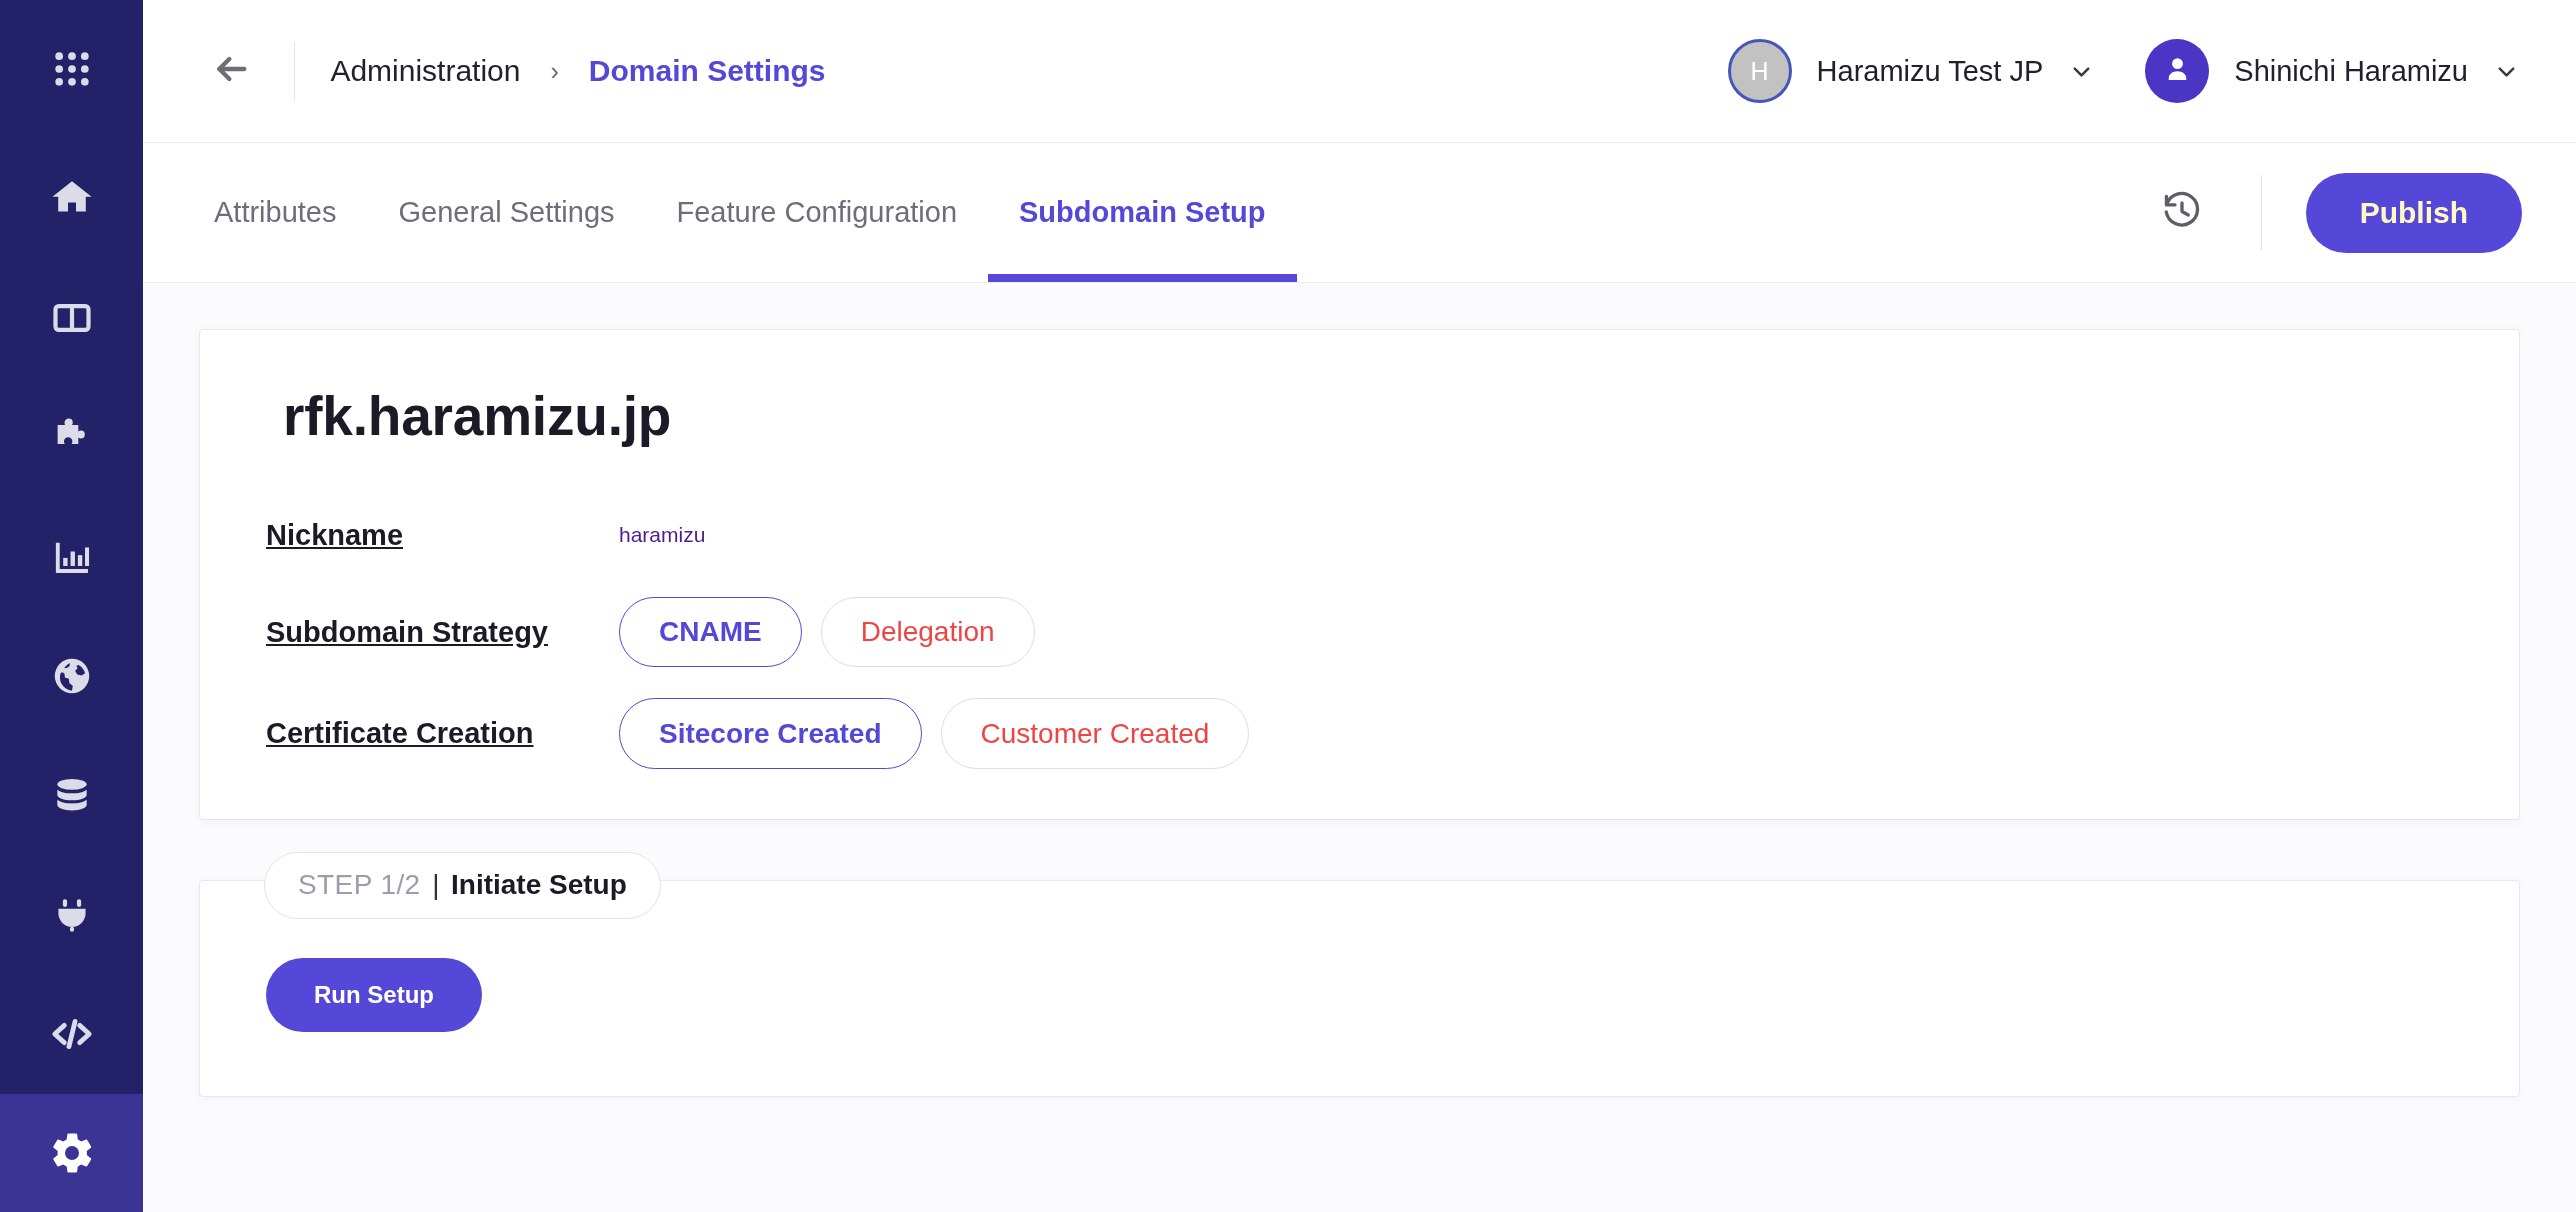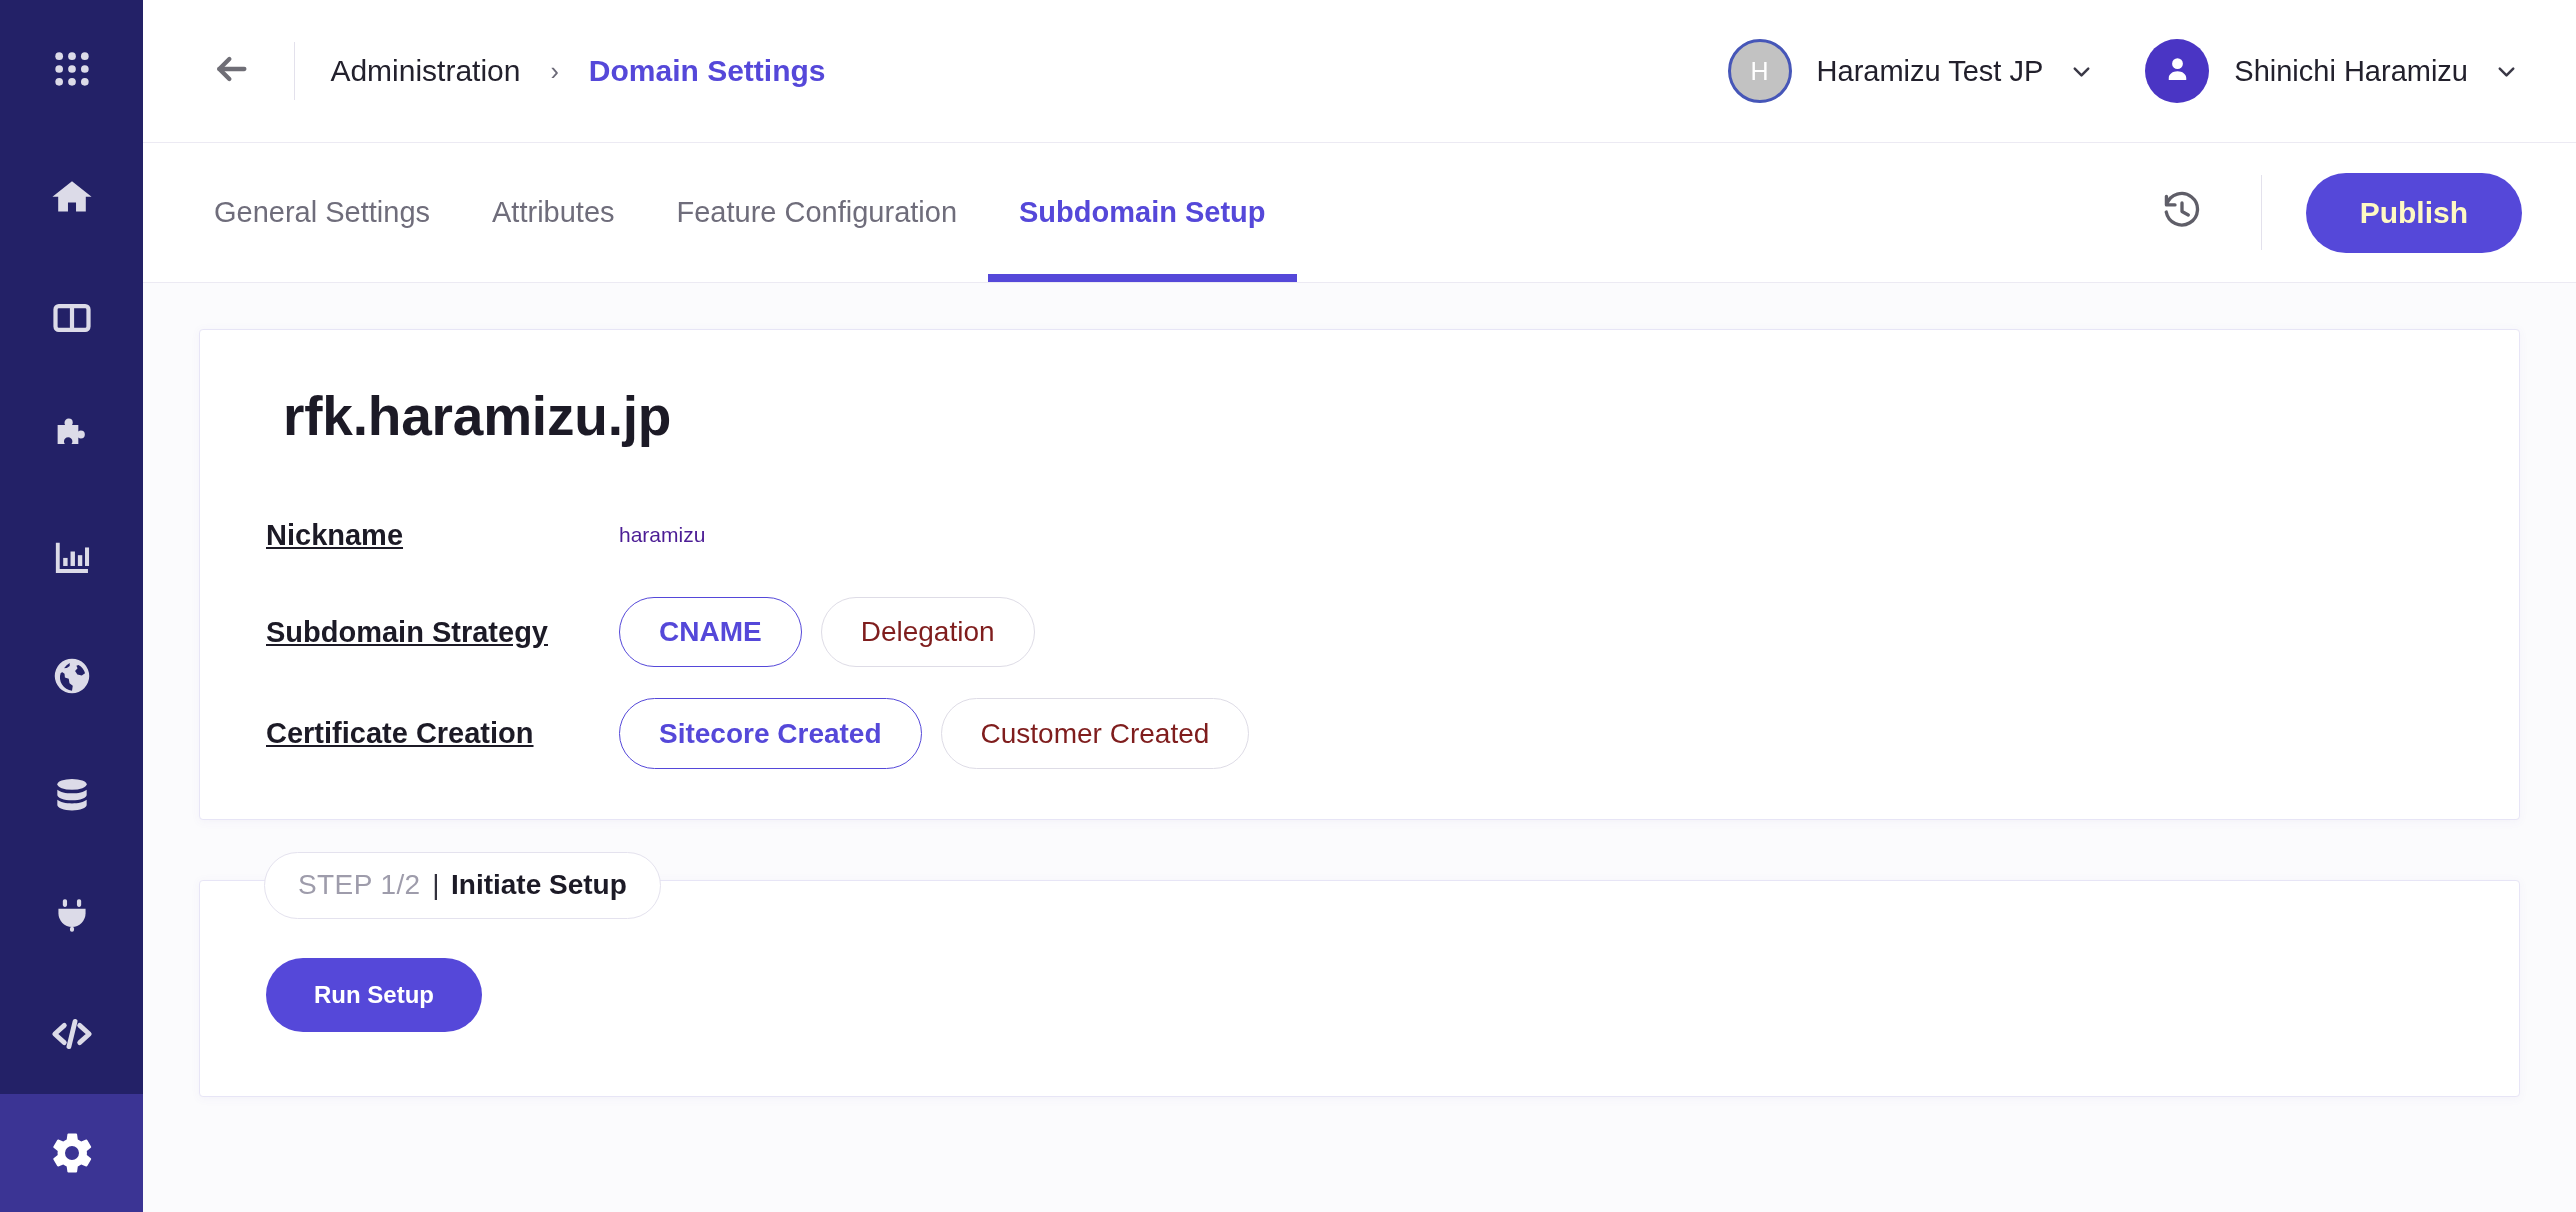--- a/index.html
+++ b/index.html
@@ -227,21 +227,21 @@
     font-size: 21px;
     color: #4c1d95;
   }
   .seg-group { display: flex; gap: 19px; align-items: center; }
   .seg {
     border-radius: 963px;
     padding: 17.4px 39px;
     font-size: 28px;
     background: #ffffff;
     border: 1.9px solid #dedce6;
-    color: #7f1d1d;
+    color: #ef4444;
     cursor: pointer;
     white-space: nowrap;
     font-family: "Liberation Sans", sans-serif;
     line-height: 1.2;
   }
   .seg.selected {
     border-color: #5548d9;
     color: #5548d9;
     font-weight: 700;
   }
@@ -438,24 +438,24 @@
             </svg>
           </span>
         </div>
 
       </div>
     </header>
 
     <div class="tabbar">
       <div class="tabs">
         <div class="tab">
+          <span>Attributes</span>
+        </div>
+        <div class="tab">
           <span>General Settings</span>
-        </div>
-        <div class="tab">
-          <span>Attributes</span>
         </div>
         <div class="tab">
           <span>Feature Configuration</span>
         </div>
         <div class="tab active">
           <span>Subdomain Setup</span>
         </div>
       </div>
 
       <div class="tabbar-right">

